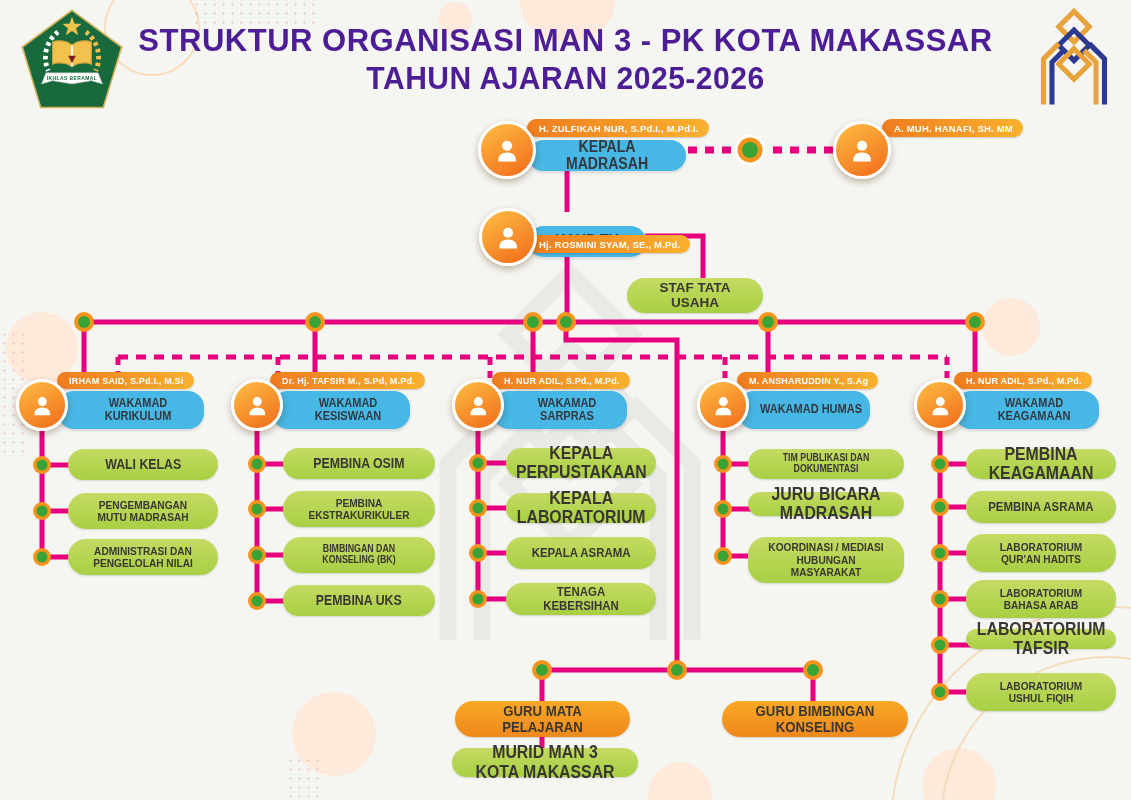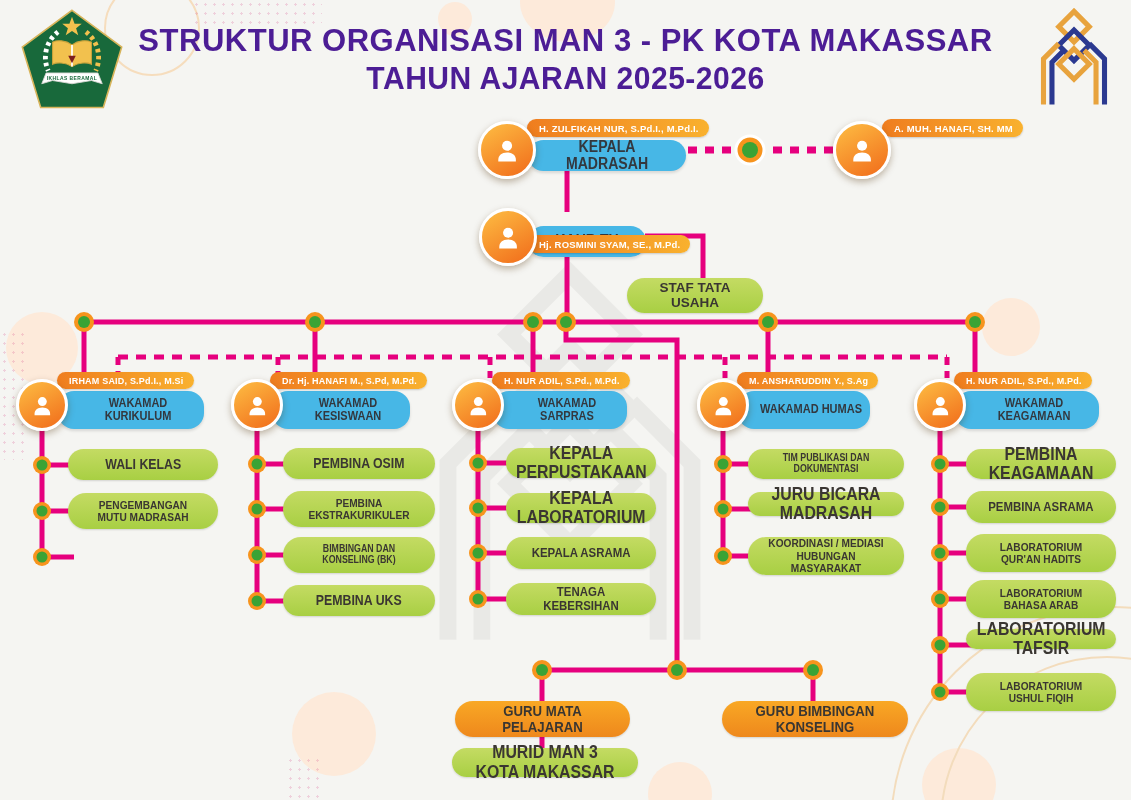--- a/index.html
+++ b/index.html
@@ -325,22 +325,25 @@
         <circle cx="12" cy="8.6" r="4" fill="#fff"></circle>
         <path d="M12,14c-4.4,0-7,2.6-7,5.6V21h14v-1.4C19,16.6,16.4,14,12,14z" fill="#fff"></path>
       </svg>
   </div>
   <div class="pill green f14" style="left:68px;top:449px;width:150px;height:31px;">
       <span class="cond">WALI KELAS</span>
     </div>
   <div class="pill green f11" style="left:68px;top:493px;width:150px;height:36px;">
       <span class="cond">PENGEMBANGAN MUTU MADRASAH</span>
     </div>
-
-  <div class="node-tag" style="left:270px;top:372px;font-size:9px;">Dr. Hj. HANAFI M., S.Pd, M.Pd.</div>
+  <div class="pill green f11" style="left:68px;top:539px;width:150px;height:36px;">
+      <span class="cond">ADMINISTRASI DAN PENGELOLAH NILAI</span>
+    </div>
+
+  <div class="node-tag" style="left:270px;top:372px;font-size:9px;">Dr. Hj. TAFSIR M., S.Pd, M.Pd.</div>
   <div class="node-bar barfs-sm" style="left:272px;top:391px;width:124px;height:38px;padding-left:14px;justify-content:flex-end;">
     <span class="cond">WAKAMAD KESISWAAN</span>
   </div>
   <div class="person p52" style="left:231px;top:379px;">
     <svg viewBox="0 0 24 24">
         <circle cx="12" cy="8.6" r="4" fill="#fff"></circle>
         <path d="M12,14c-4.4,0-7,2.6-7,5.6V21h14v-1.4C19,16.6,16.4,14,12,14z" fill="#fff"></path>
       </svg>
   </div>
   <div class="pill green f14" style="left:283px;top:448px;width:152px;height:31px;">
@@ -388,21 +391,21 @@
         <circle cx="12" cy="8.6" r="4" fill="#fff"></circle>
         <path d="M12,14c-4.4,0-7,2.6-7,5.6V21h14v-1.4C19,16.6,16.4,14,12,14z" fill="#fff"></path>
       </svg>
   </div>
   <div class="pill green f10" style="left:748px;top:449px;width:156px;height:30px;">
       <span class="cond">TIM PUBLIKASI DAN DOKUMENTASI</span>
     </div>
   <div class="pill green f12" style="left:748px;top:492px;width:156px;height:24px;text-align:center;">
       <span class="cond">JURU BICARA MADRASAH</span>
     </div>
-  <div class="pill green f11" style="left:748px;top:537px;width:156px;height:38px;justify-content:center;">
+  <div class="pill green f11" style="left:748px;top:537px;width:156px;height:46px;justify-content:center;">
       <span class="cond">KOORDINASI / MEDIASI HUBUNGAN MASYARAKAT</span>
     </div>
 
   <div class="node-tag" style="left:954px;top:372px;font-size:9px;">H. NUR ADIL, S.Pd., M.Pd.</div>
   <div class="node-bar barfs-sm" style="left:955px;top:391px;width:130px;height:38px;padding-left:14px;">
     <span class="cond">WAKAMAD KEAGAMAAN</span>
   </div>
   <div class="person p52" style="left:914px;top:379px;">
     <svg viewBox="0 0 24 24">
         <circle cx="12" cy="8.6" r="4" fill="#fff"></circle>

